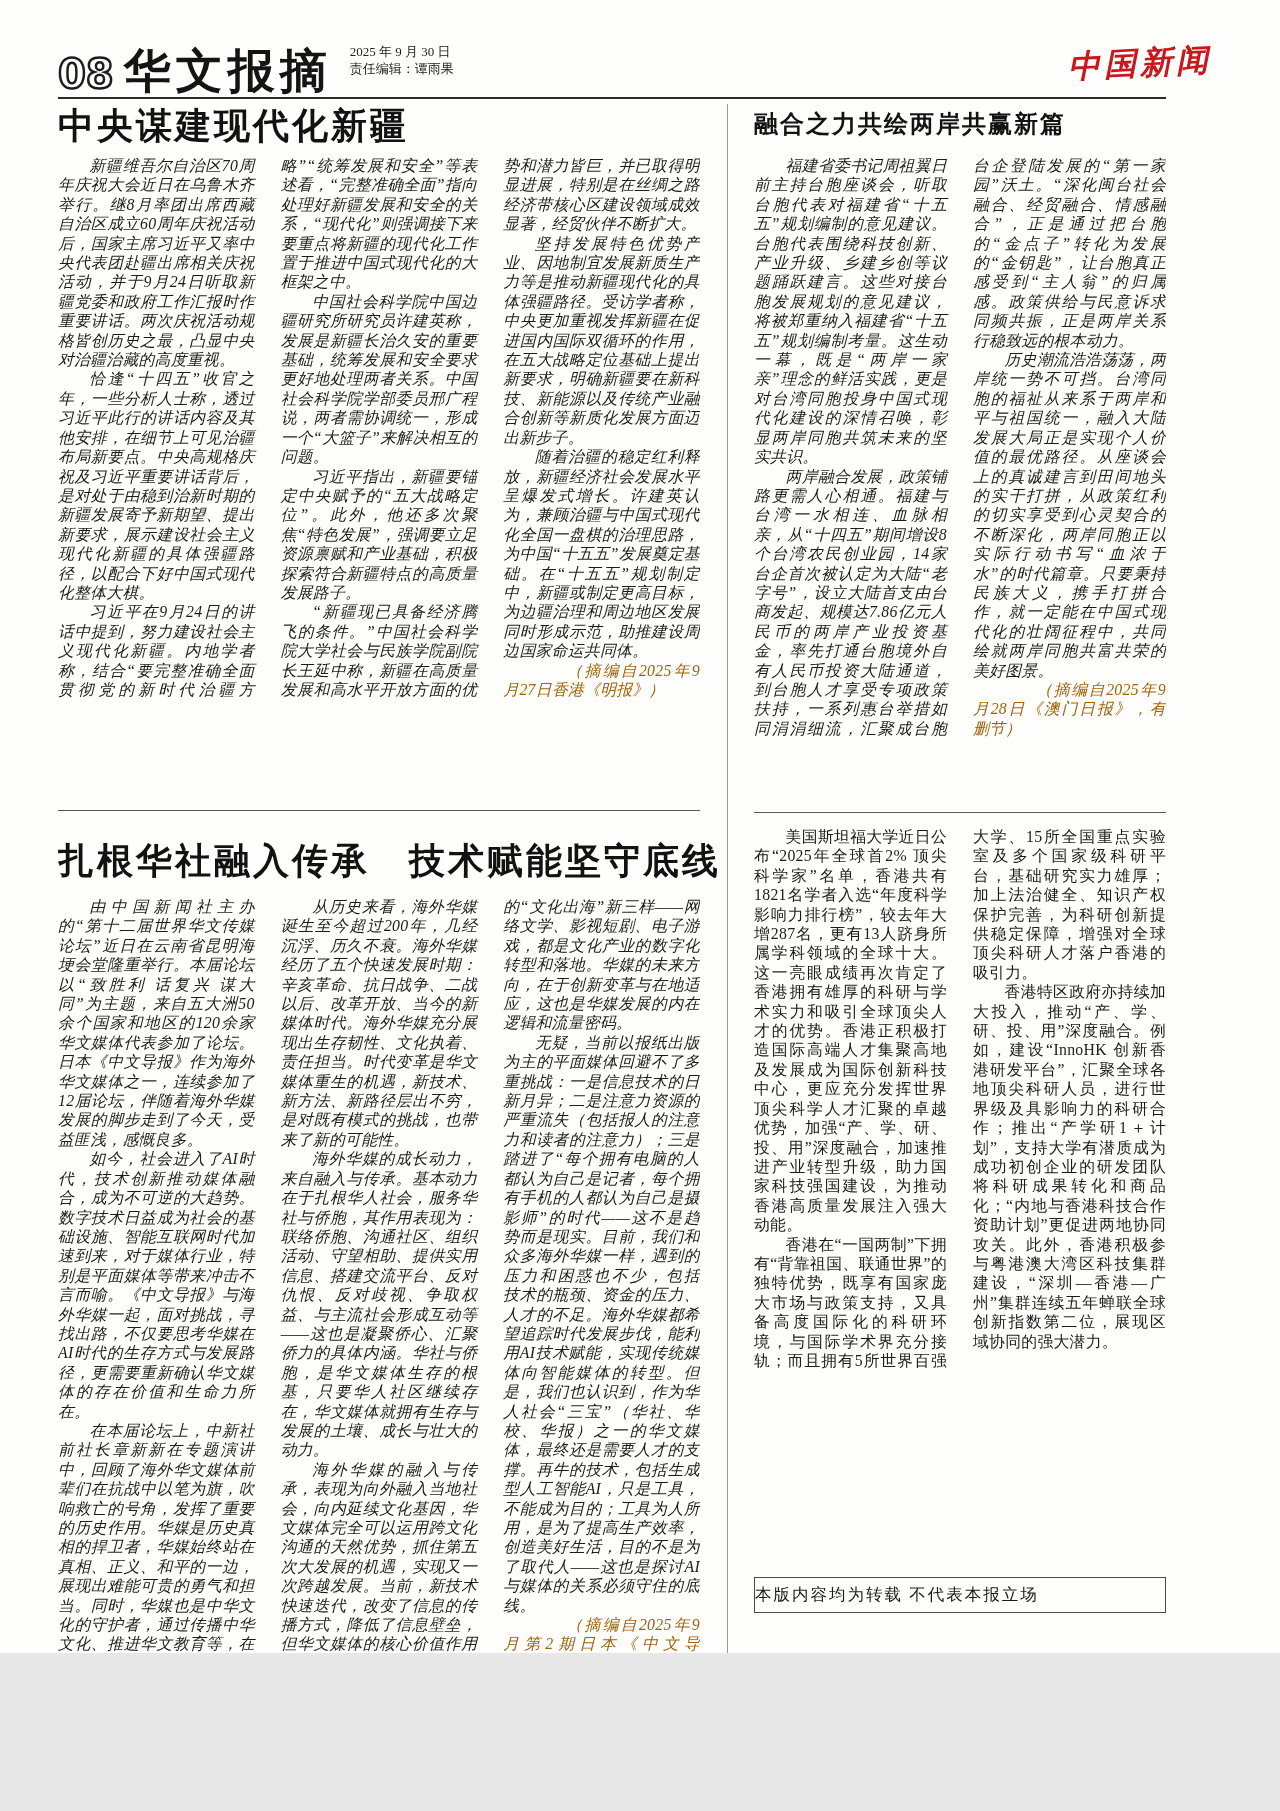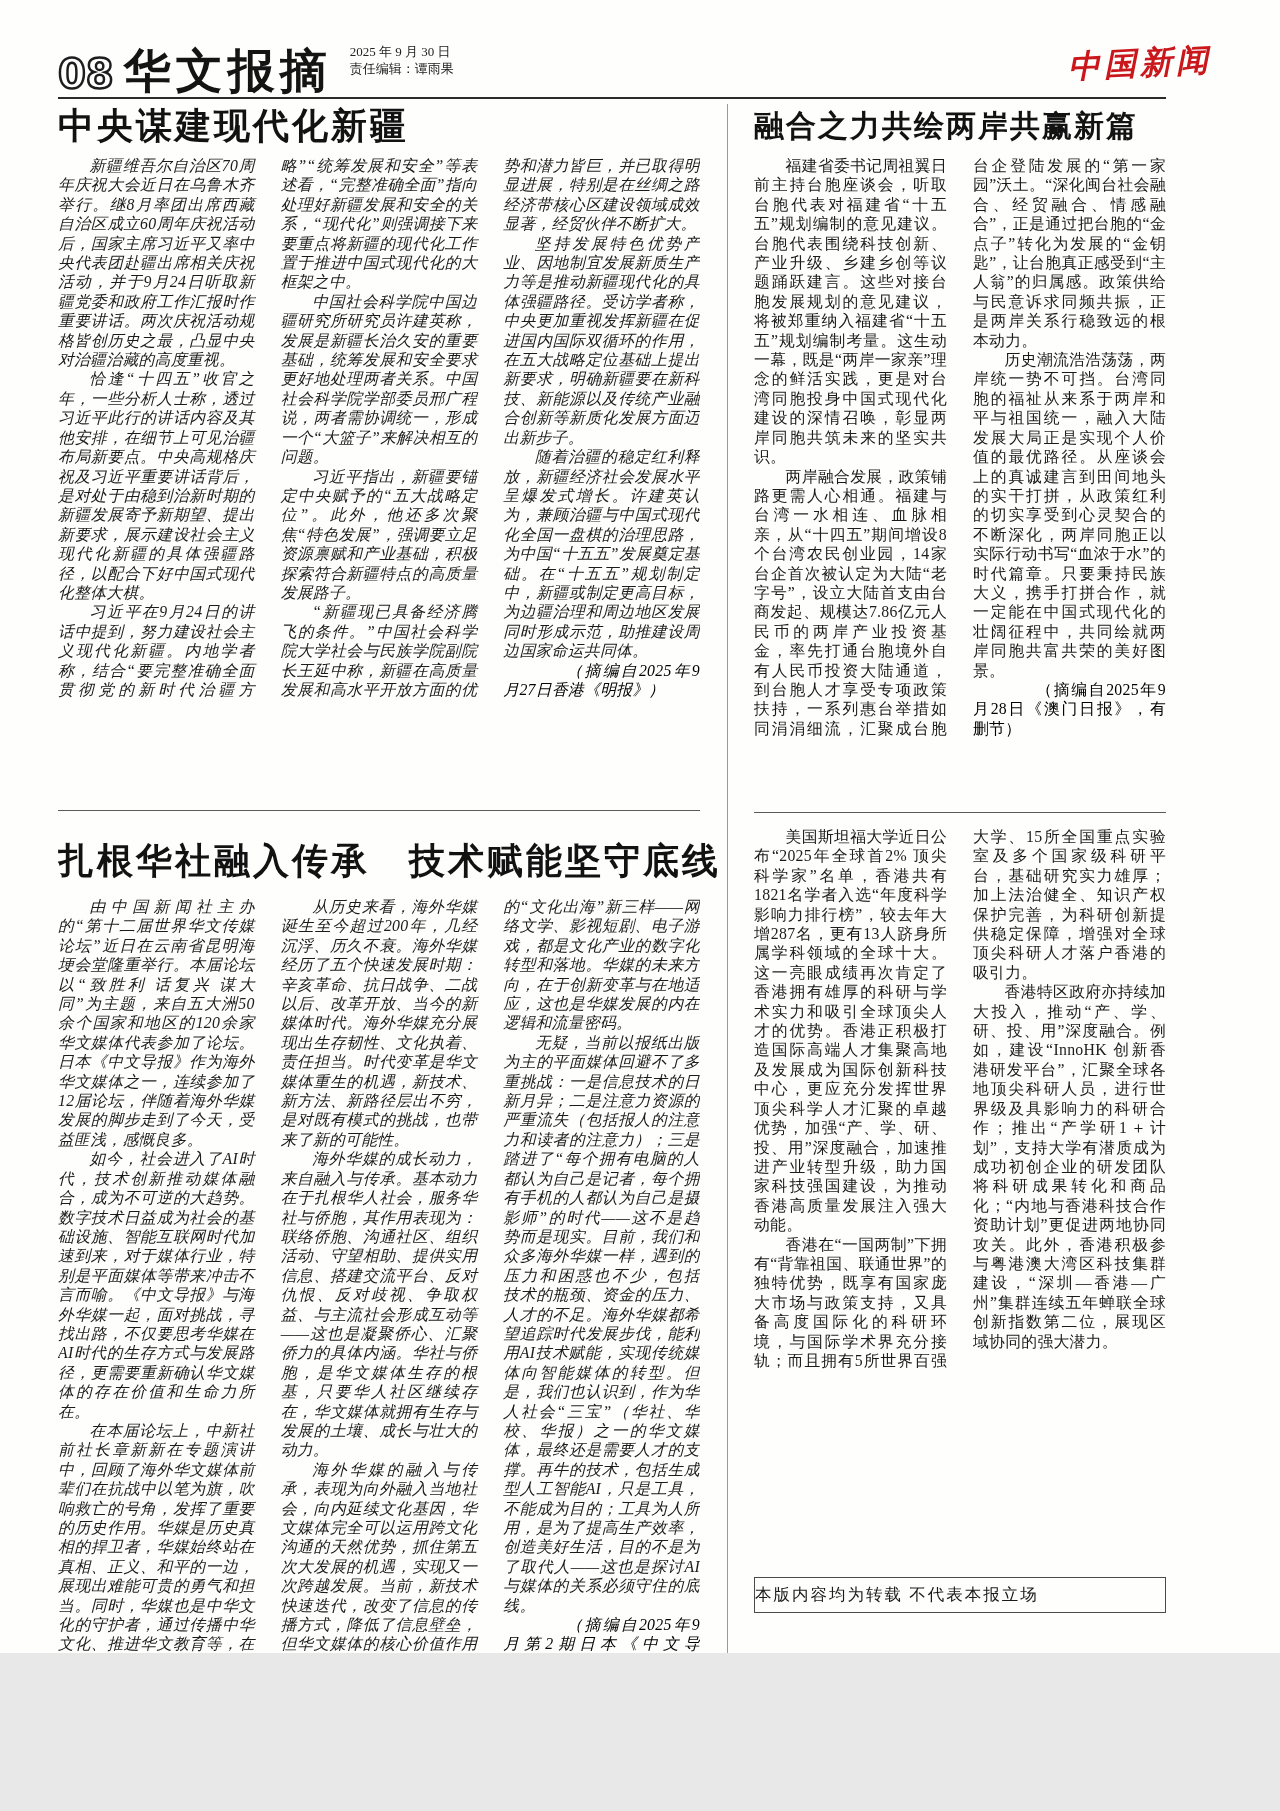--- a/index.html
+++ b/index.html
@@ -16,35 +16,35 @@
   .header-rule{position:absolute;left:58px;top:97px;width:1108px;height:2px;background:#2b2b2b;}
   
   .col-left{position:absolute;left:58px;top:106px;width:642px;}
   .col-right{position:absolute;left:754px;top:106px;width:412px;}
   .v-divider{position:absolute;left:727px;top:104px;width:1px;height:1550px;background:#9a9a9a;}
   .h-divider{border:0;border-top:1px solid #5a5a5a;margin:8px 0 0;}
   .bottom-rule{position:absolute;left:53px;top:1724px;width:1175px;height:3px;background:#1c1c1c;}
   
   .art-title{font-weight:900;color:#121212;margin:0;white-space:nowrap;}
   .t-big{font-size:36px;line-height:40px;letter-spacing:3px;margin-bottom:10px;}
-  .t-right{font-size:30px;line-height:40px;letter-spacing:2px;margin-bottom:10px;}
+  .t-right{font-size:24px;line-height:40px;letter-spacing:2px;margin-bottom:10px;font-family:Liberation Mono, monospace;}
   .t-right2{font-size:30px;line-height:42px;letter-spacing:2px;margin:18px 0 0;}
   .t-right2 .tl{display:block;}
   .art-body{column-gap:26px;overflow:hidden;}
   .cols3{column-count:3;font-style:italic;}
   .cols2{column-count:2;}
   .b1{height:646px;}
   .b3{height:817px;margin-top:16px;}
-  .b2{height:648px;}
+  .b2{height:648px;font-style:italic;}
   .b4{height:736px;margin-top:14px;}
   .t3{margin-top:30px;}
   p.para{margin:0;text-indent:2em;font-size:15.8px;line-height:19.4px;text-align:justify;
          letter-spacing:0.3px;color:#1b1b1b;}
   p.attribution{margin:0;text-indent:4em;font-size:15.8px;line-height:19.4px;text-align:justify;
-                letter-spacing:0.3px;color:#000000;}
+                letter-spacing:0.3px;color:#a16207;}
   
   .notice-box{margin-top:14px;border:1.5px solid #4a4a4a;height:34px;display:flex;
               align-items:center;justify-content:flex-start;}
   .notice-text{font-size:16.5px;letter-spacing:2px;color:#1a1a1a;}
 </style>
 </head>
 <body>
 
 <div class="page">
 

